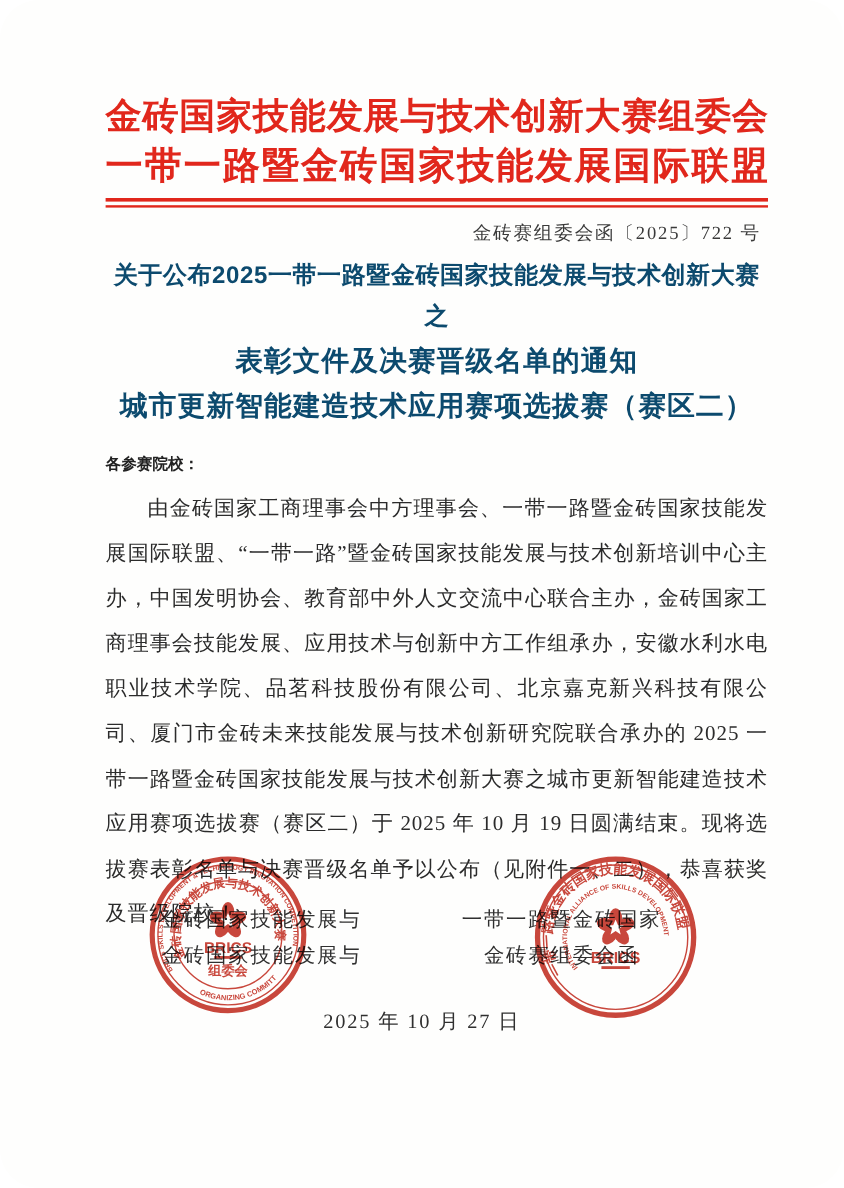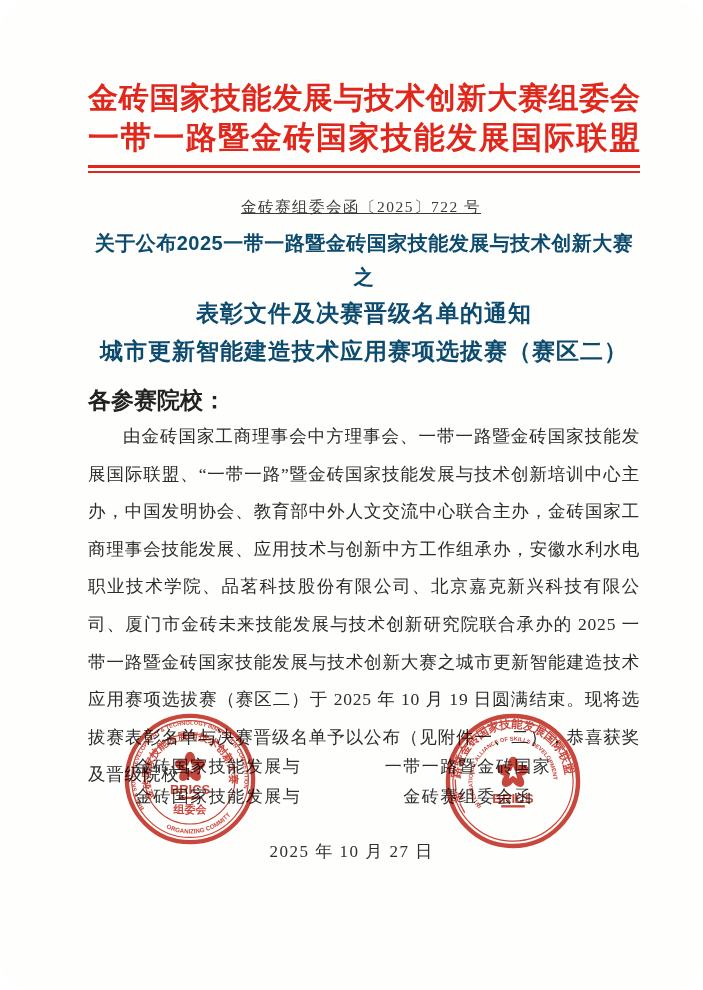--- a/index.html
+++ b/index.html
@@ -26,44 +26,43 @@
     text-align:justify;
     text-align-last:justify;
     white-space:nowrap;
   }
   .red-head-line.l1{font-size:30px;line-height:40px;}
   .red-head-line.l2{font-size:31px;line-height:40px;}
   .rule-thick{margin-top:7px;height:3px;background:#e1271c;}
   .rule-thin{margin-top:3px;height:2px;background:#e1271c;}
   
   .doc-number{
-    margin-top:24px;
+    margin-top:11px;
     font-size:15.5px;
     letter-spacing:1.5px;
     color:#3a3a3a;
-    text-align:center;
+    text-align:right;
     padding-right:6px;
-    text-decoration:underline;
   }
   
   .title-line{
     font-family:"Liberation Sans", sans-serif;
     font-weight:bold;
     color:#0c4a6e;
     text-align:center;
   }
   .title-line.t1{margin-top:8px;font-size:20px;line-height:34px;letter-spacing:0.5px;}
   .title-line.t2{font-size:23px;line-height:38px;letter-spacing:1px;}
   .title-line.t3{font-size:23px;line-height:38px;letter-spacing:1px;}
   
   .salutation{
     margin-top:15px;
     font-family:"Liberation Sans", sans-serif;
     font-weight:bold;
-    font-size:23px;
+    font-size:13px;
     color:#222;
     line-height:30px;
   }
   .body-paragraph{
     margin-top:3px;
     font-size:17.5px;
     line-height:37.6px;
     letter-spacing:0.8px;
     color:#2b2b2b;
     text-align:justify;

